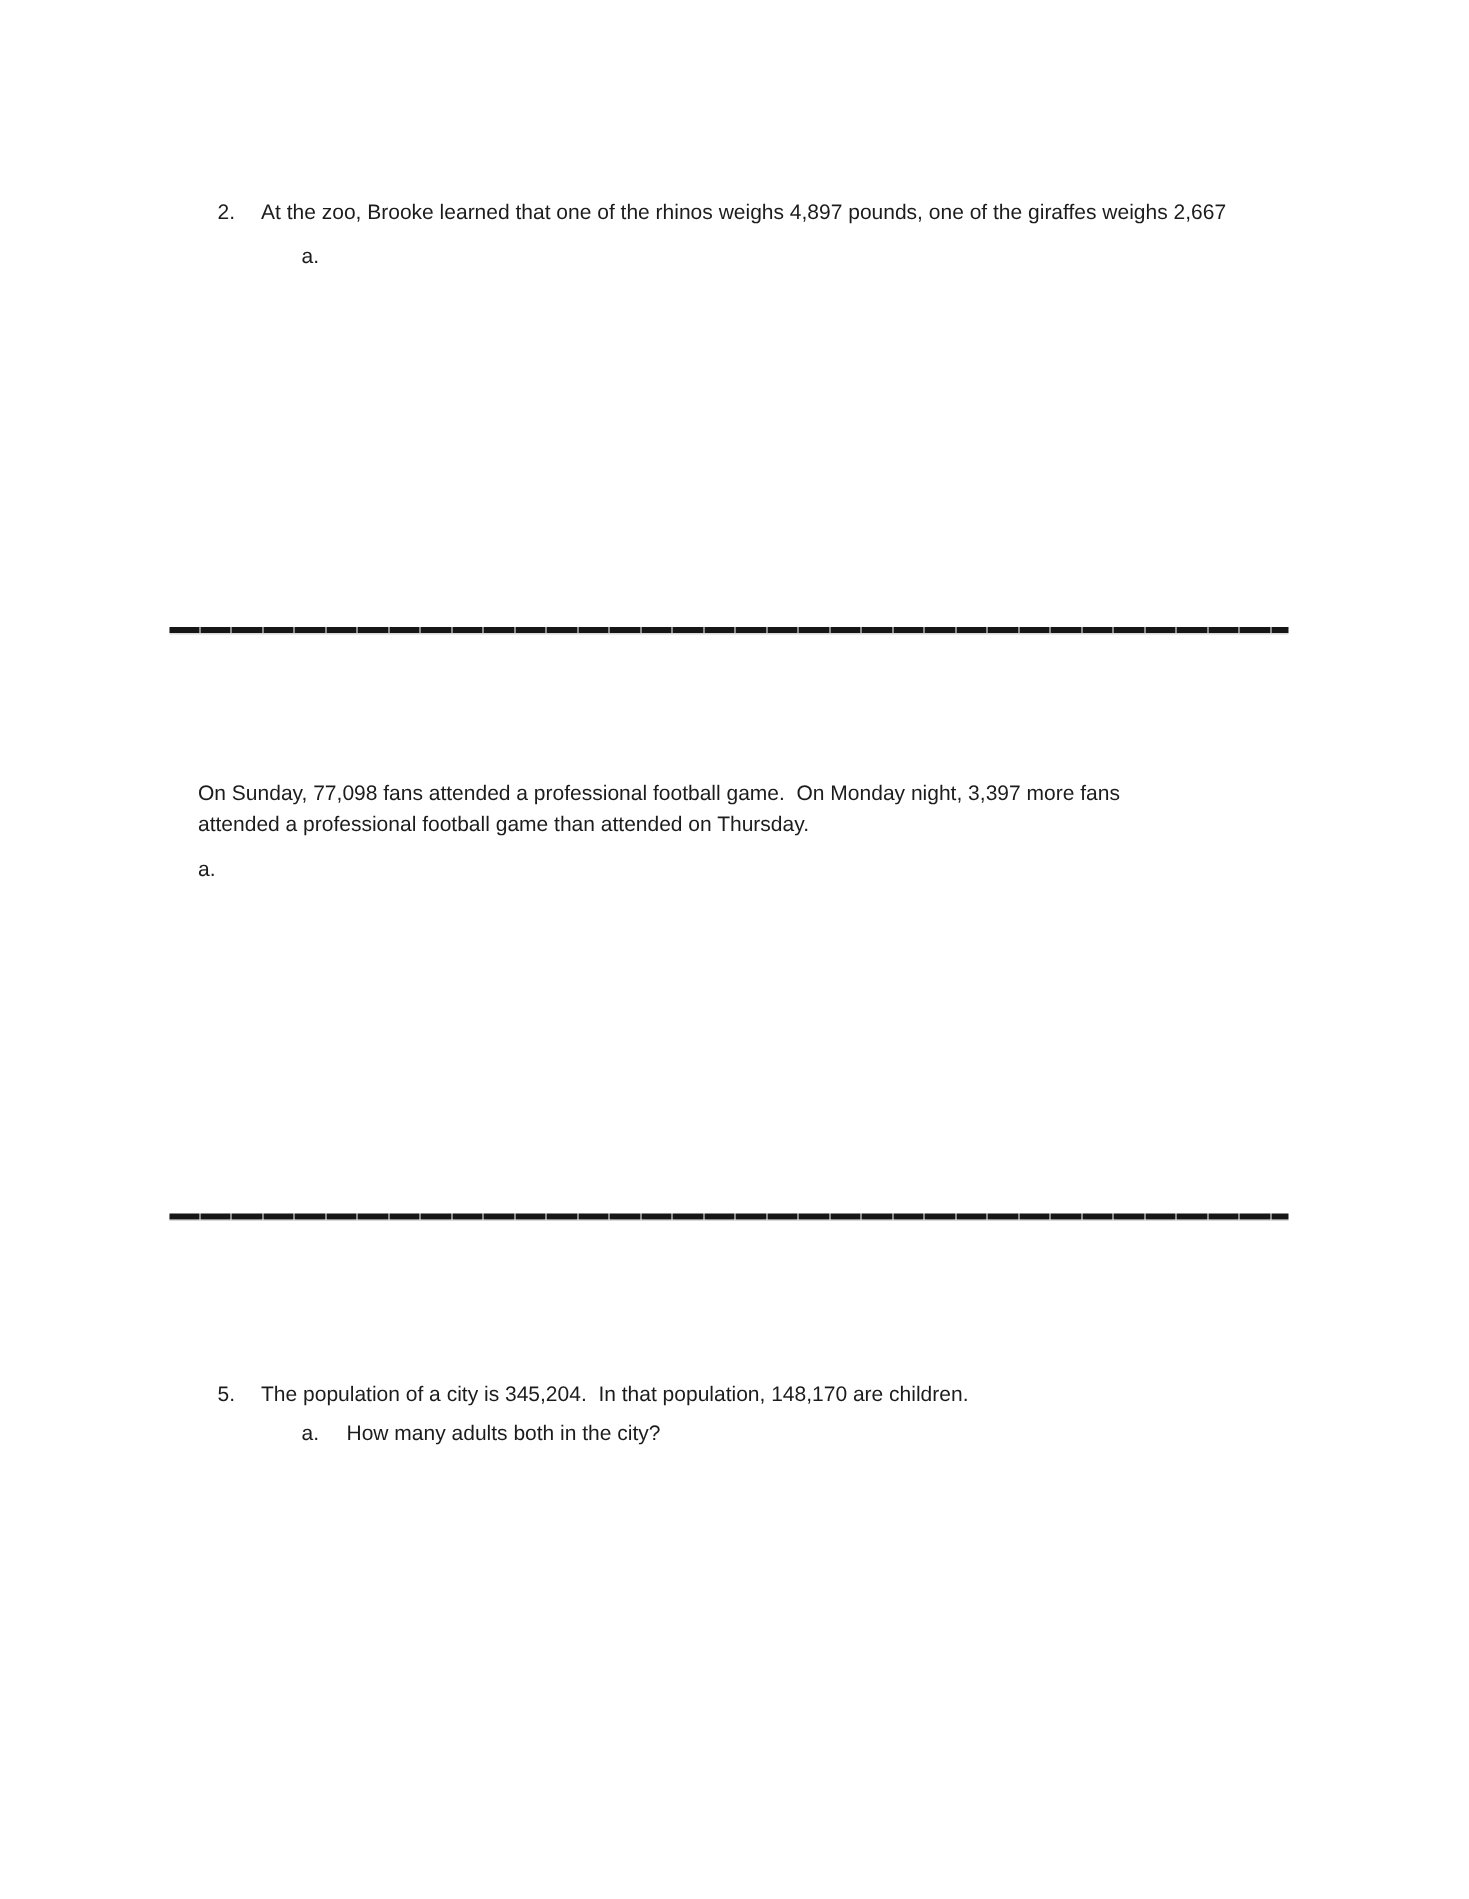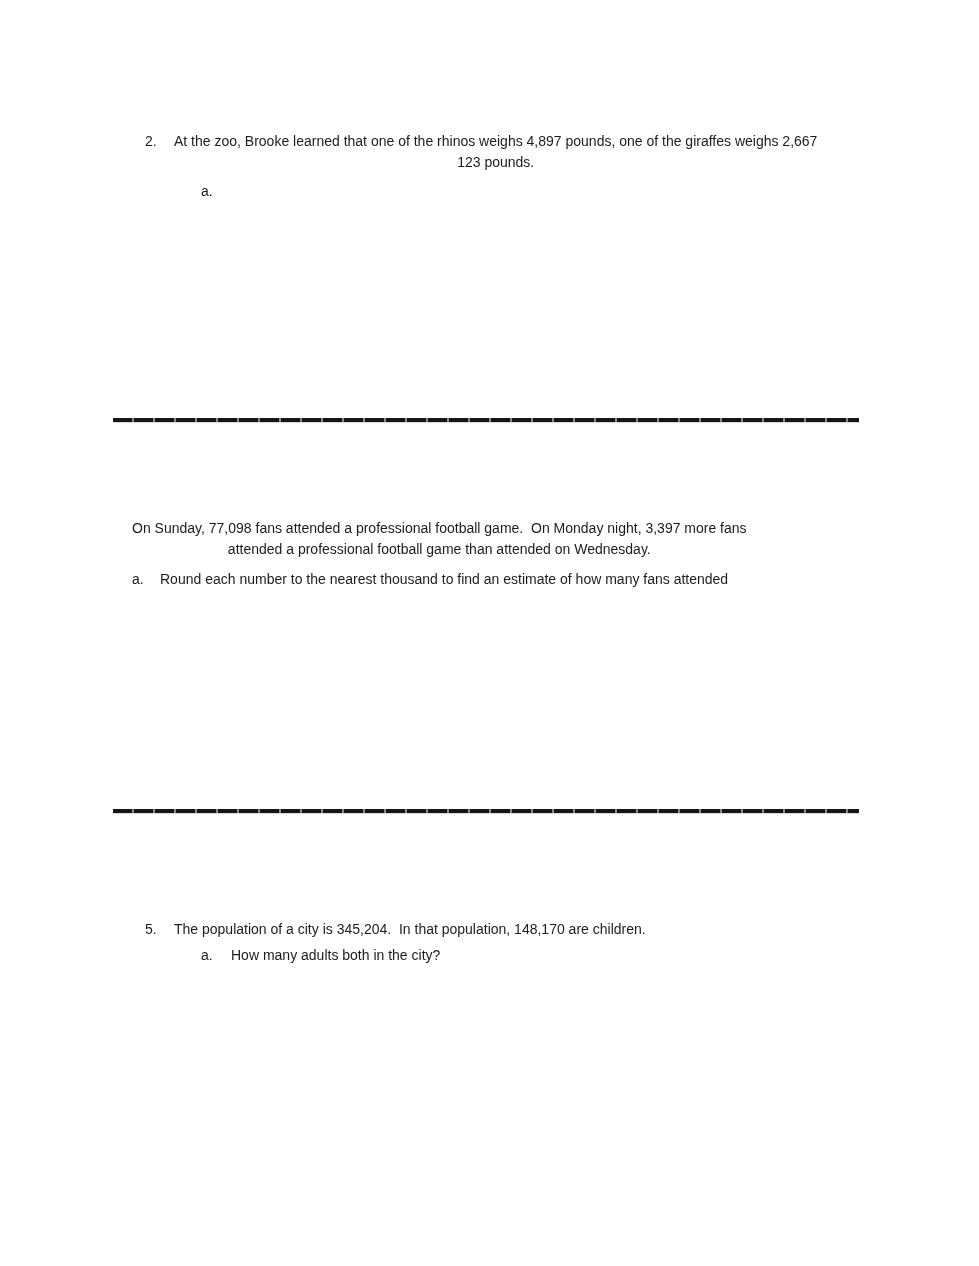--- a/index.html
+++ b/index.html
@@ -21,21 +21,20 @@
     align-items: flex-start;
     font-size: 14px;
     line-height: 21px;
   }
   .num-cell {
     flex: 0 0 auto;
     white-space: pre;
   }
   .lines-cell .line {
     white-space: pre;
-    text-align: center;
   }
   .sub-item {
     display: flex;
     align-items: flex-start;
   }
   .letter-cell {
     flex: 0 0 auto;
     white-space: pre;
   }
   
@@ -68,37 +67,35 @@
   #separator-1 { top: 418px; }
   #separator-2 { top: 809px; }
 </style>
 </head>
 <body>
 
 <div class="problem" id="problem-2">
   <div class="num-cell">2.</div>
   <div class="lines-cell">
     <div class="line">At the zoo, Brooke learned that one of the rhinos weighs 4,897 pounds, one of the giraffes weighs 2,667</div>
-    <div class="line">123 pounds.</div>
     <div class="sub-item">
       <div class="letter-cell">a.</div>
     </div>
   </div>
 </div>
 
 <div class="separator" id="separator-1"></div>
 
 <div class="problem" id="problem-football">
   <div class="lines-cell">
     <div class="line">On Sunday, 77,098 fans attended a professional football game.  On Monday night, 3,397 more fans</div>
-    <div class="line">attended a professional football game than attended on Wednesday.</div>
+    <div class="line">attended a professional football game than attended on Thursday.</div>
     <div class="sub-item">
       <div class="letter-cell">a.</div>
       <div class="lines-cell">
-        <div class="line">Round each number to the nearest thousand to find an estimate of how many fans attended</div>
       </div>
     </div>
   </div>
 </div>
 
 <div class="separator" id="separator-2"></div>
 
 <div class="problem" id="problem-5">
   <div class="num-cell">5.</div>
   <div class="lines-cell">

